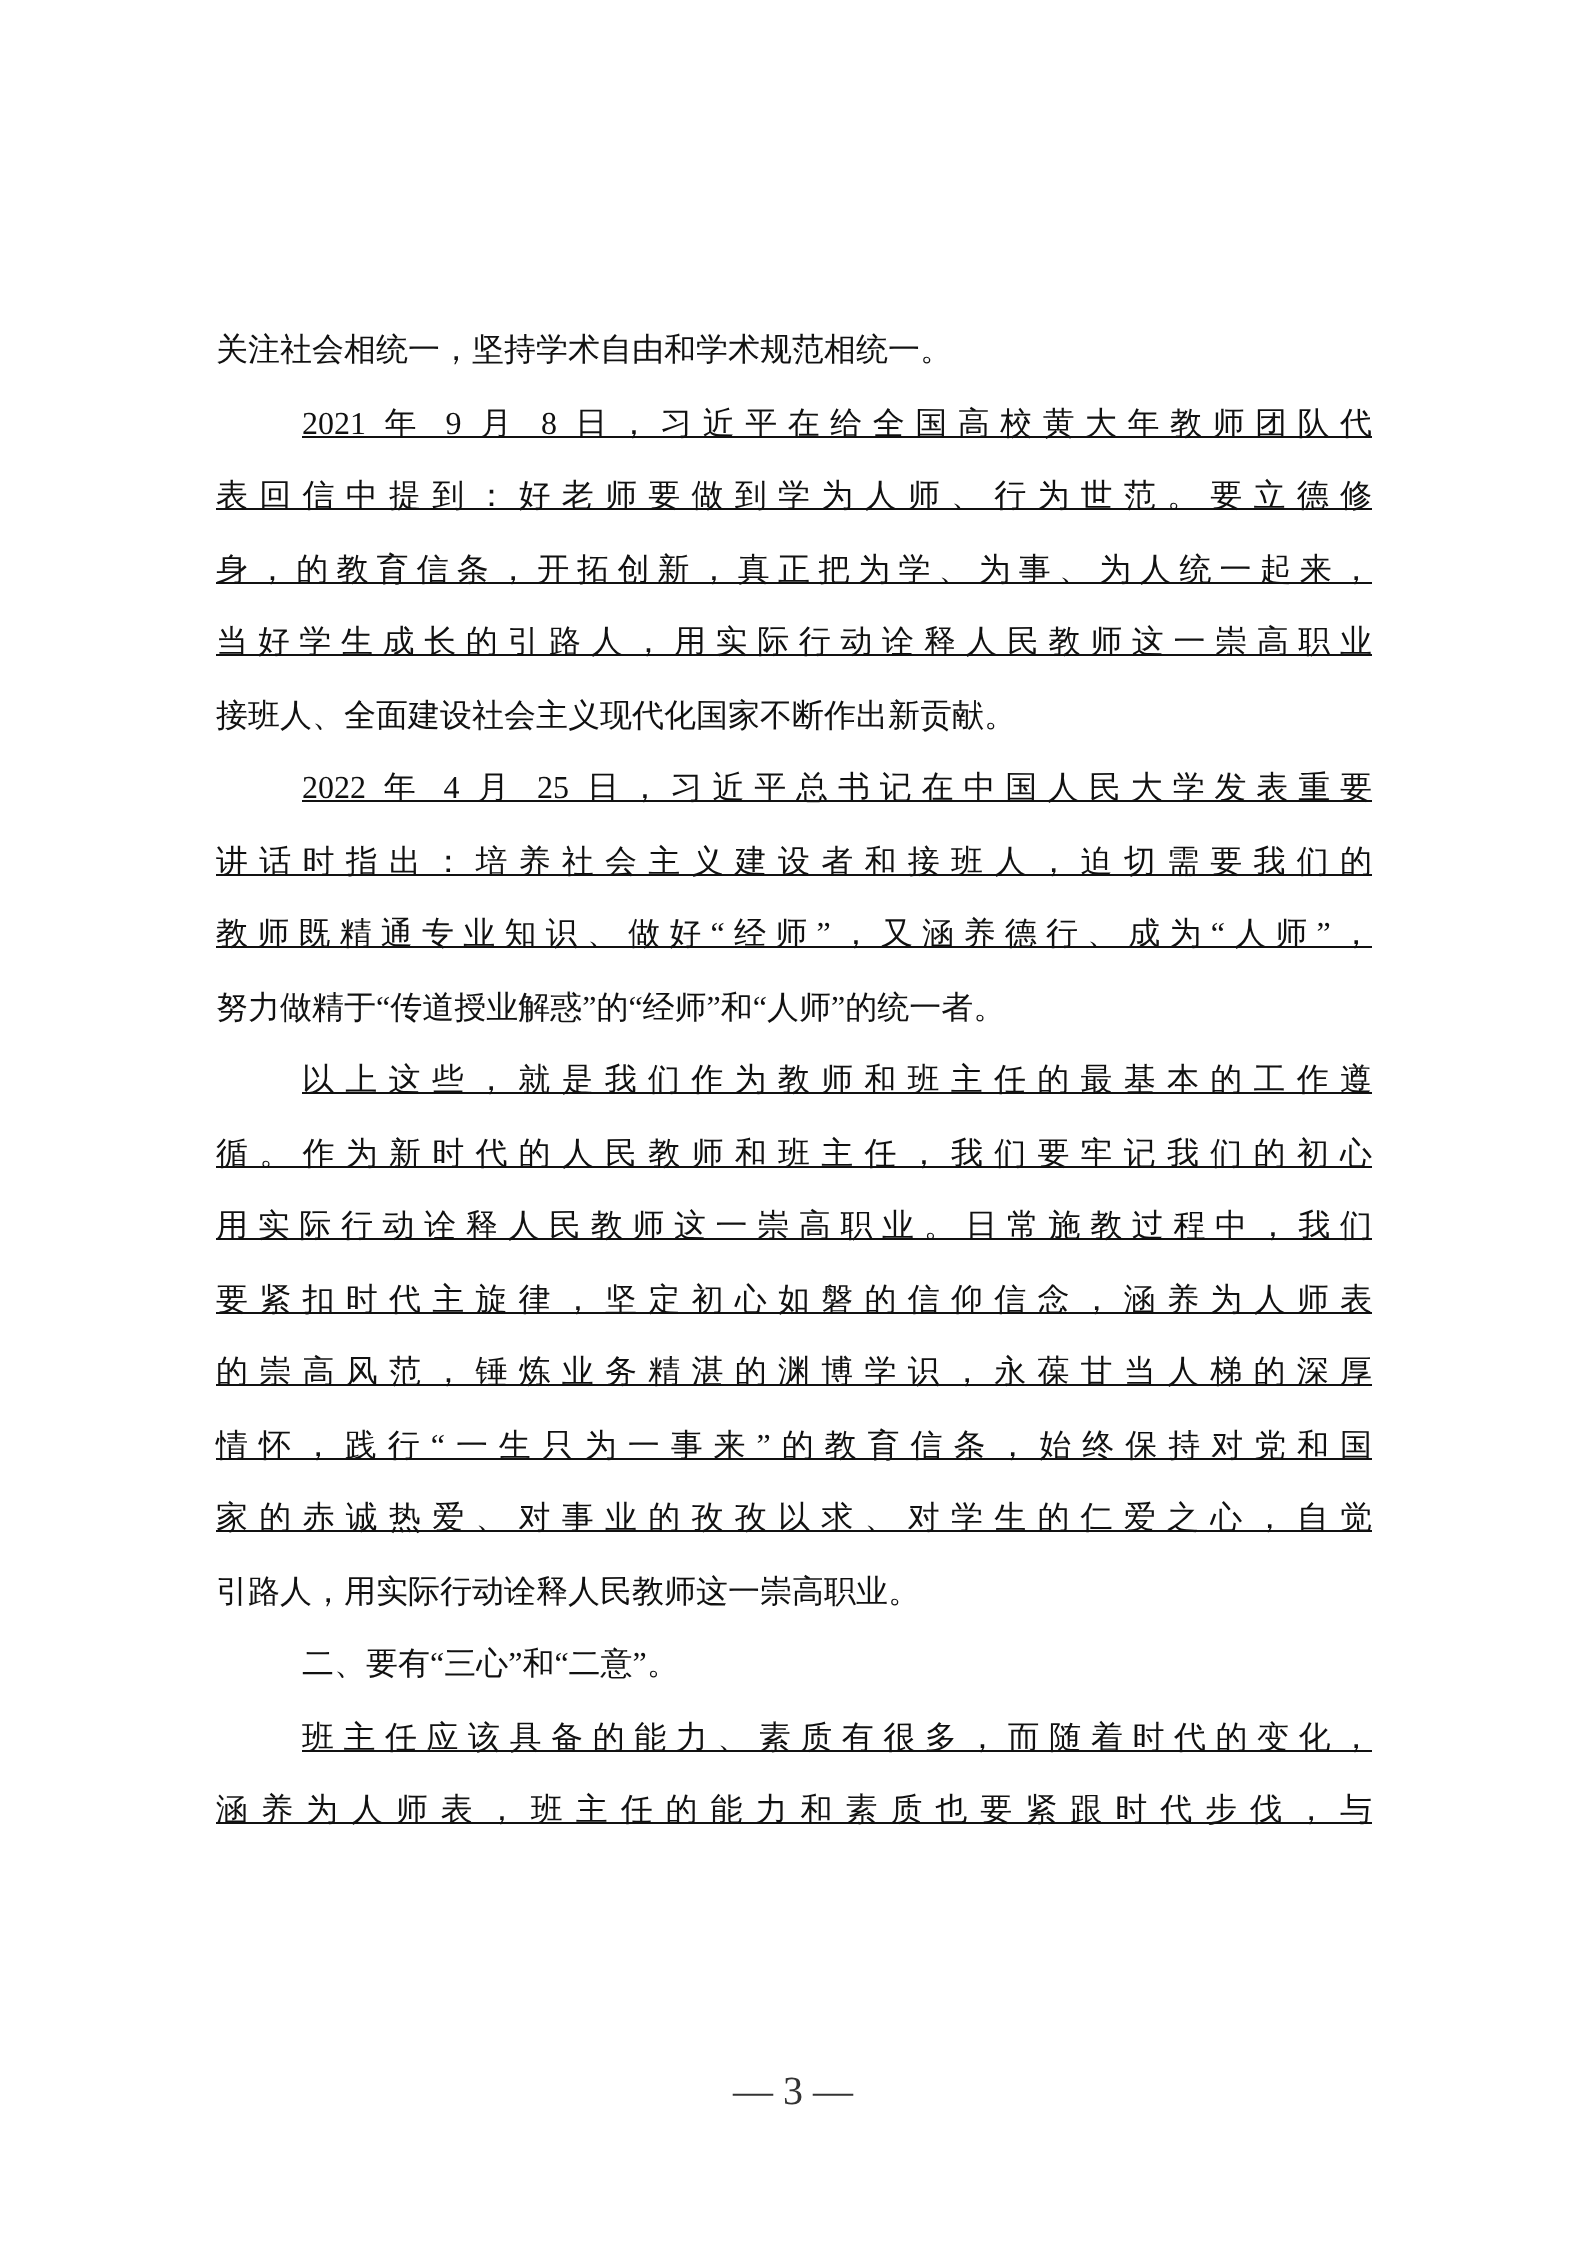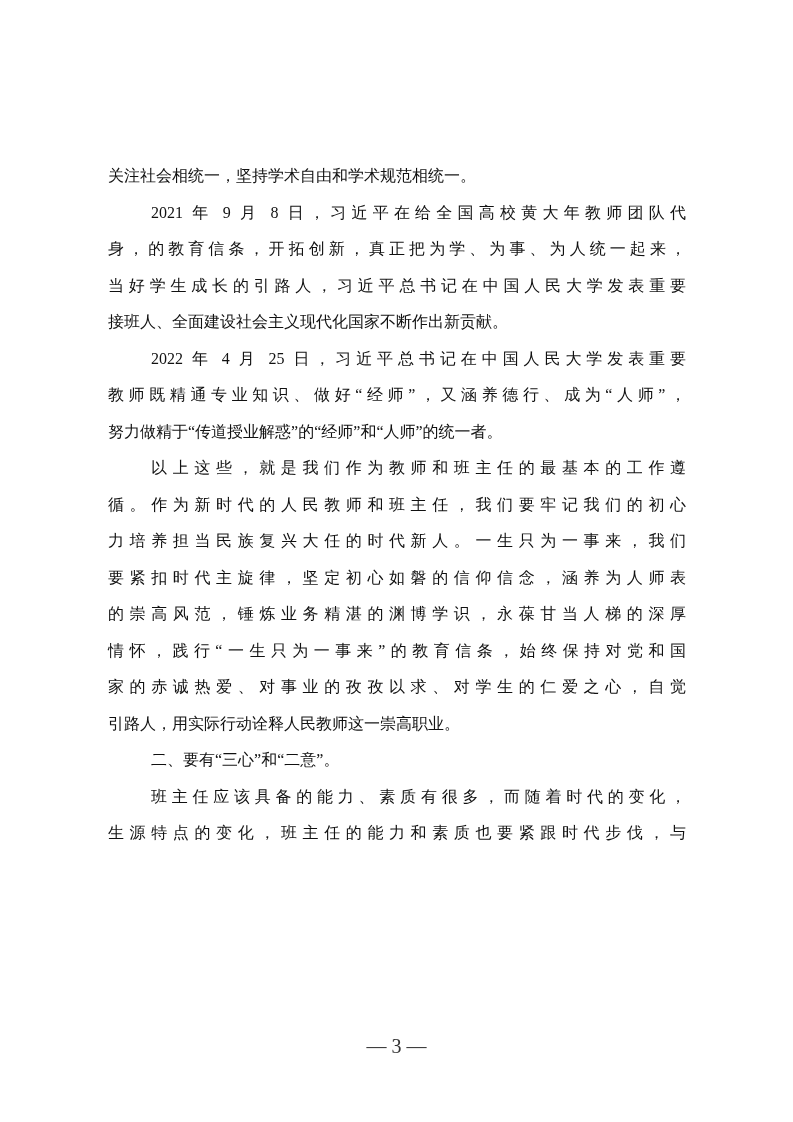--- a/index.html
+++ b/index.html
@@ -25,20 +25,21 @@
   .line {
     font-size: 16px;
     line-height: 36.5px;
     height: 36.5px;
     text-align: left;
     overflow: visible;
   }
   .line.just {
     text-align: justify;
     text-align-last: justify;
+    text-decoration: underline;
   }
   .line.indent {
     padding-left: 43px;
   }
   .line.bold {
     font-weight: 400;
   }
   .footer {
     position: absolute;
     left: 0;
@@ -50,32 +51,34 @@
     color: #333333;
   }
 </style>
 </head>
 <body>
 
 <div class="page">
   <div class="content" id="body-lines">
       <div class="line">关注社会相统一，坚持学术自由和学术规范相统一。</div>
       <div class="line just indent">2021 年 9 月 8 日，习近平在给全国高校黄大年教师团队代</div>
+      <div class="line just">表回信中提到：好老师要做到学为人师、行为世范。要立德修</div>
       <div class="line just">身，的教育信条，开拓创新，真正把为学、为事、为人统一起来，</div>
-      <div class="line just">当好学生成长的引路人，习近平总书记在中国人民大学发表重要</div>
+      <div class="line just">当好学生成长的引路人，用实际行动诠释人民教师这一崇高职业</div>
       <div class="line">接班人、全面建设社会主义现代化国家不断作出新贡献。</div>
       <div class="line just indent">2022 年 4 月 25 日，习近平总书记在中国人民大学发表重要</div>
+      <div class="line just">讲话时指出：培养社会主义建设者和接班人，迫切需要我们的</div>
       <div class="line just">教师既精通专业知识、做好“经师”，又涵养德行、成为“人师”，</div>
       <div class="line">努力做精于“传道授业解惑”的“经师”和“人师”的统一者。</div>
       <div class="line just indent">以上这些，就是我们作为教师和班主任的最基本的工作遵</div>
       <div class="line just">循。作为新时代的人民教师和班主任，我们要牢记我们的初心</div>
-      <div class="line just">力培养担当民族复兴大任的时代新人。一生只为一事来，我们</div>
+      <div class="line just">用实际行动诠释人民教师这一崇高职业。日常施教过程中，我们</div>
       <div class="line just">要紧扣时代主旋律，坚定初心如磐的信仰信念，涵养为人师表</div>
       <div class="line just">的崇高风范，锤炼业务精湛的渊博学识，永葆甘当人梯的深厚</div>
       <div class="line just">情怀，践行“一生只为一事来”的教育信条，始终保持对党和国</div>
       <div class="line just">家的赤诚热爱、对事业的孜孜以求、对学生的仁爱之心，自觉</div>
       <div class="line">引路人，用实际行动诠释人民教师这一崇高职业。</div>
       <div class="line indent bold">二、要有“三心”和“二意”。</div>
       <div class="line just indent">班主任应该具备的能力、素质有很多，而随着时代的变化，</div>
-      <div class="line just">生源特点的变化，班主任的能力和素质也要紧跟时代步伐，与</div>
+      <div class="line just">涵养为人师表，班主任的能力和素质也要紧跟时代步伐，与</div>
     </div>
   <div class="footer">— 3 —</div>
 </div>
 
 </body></html>

